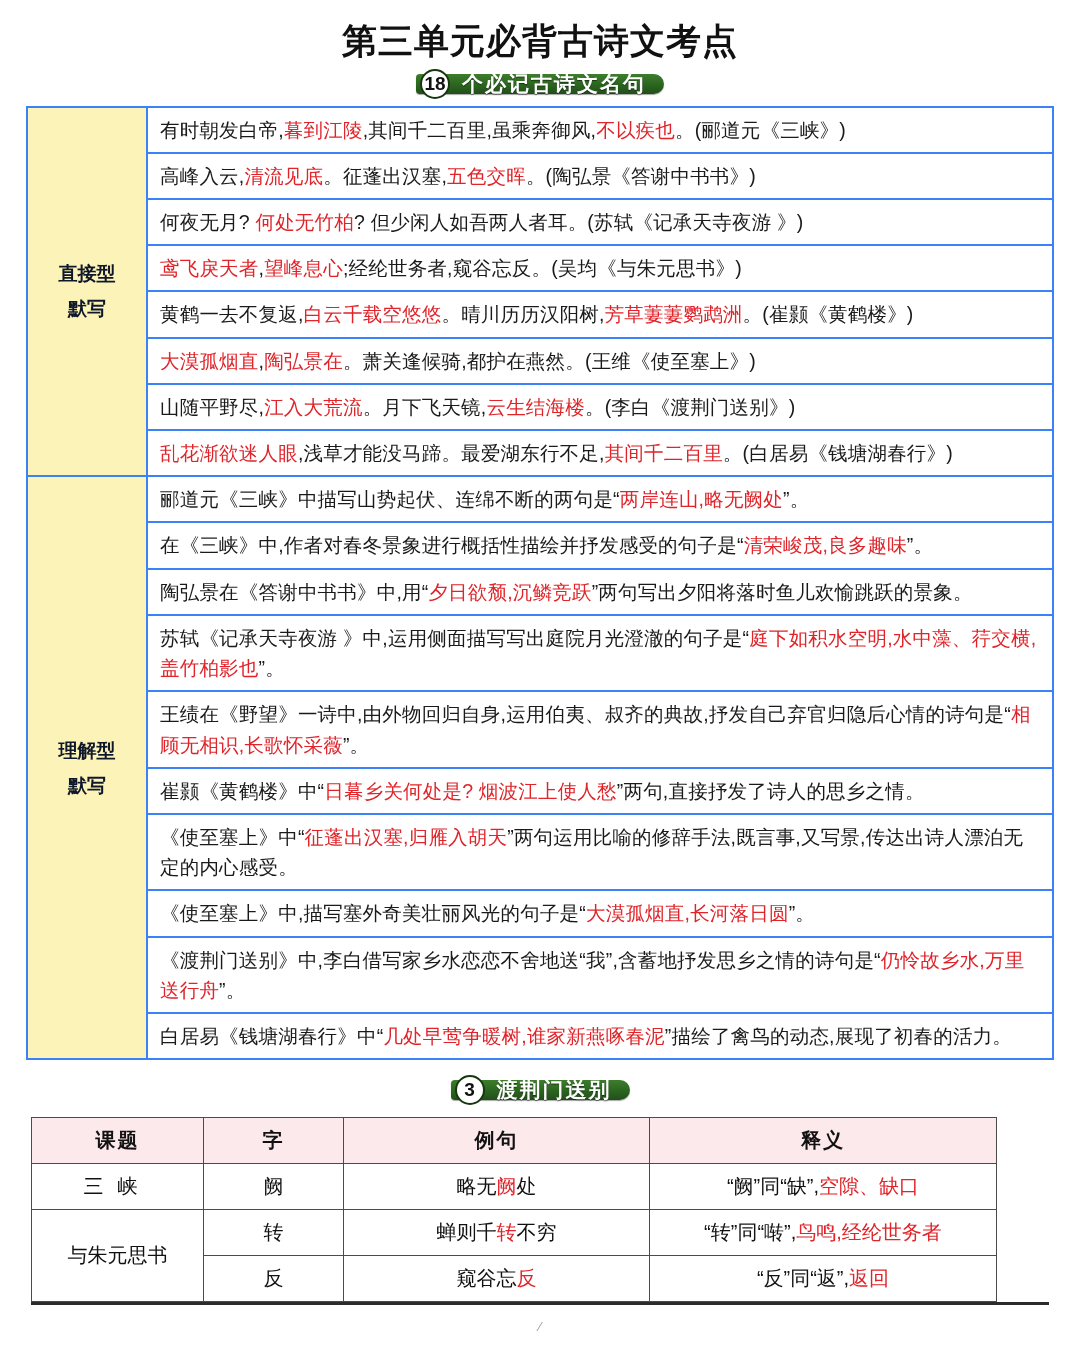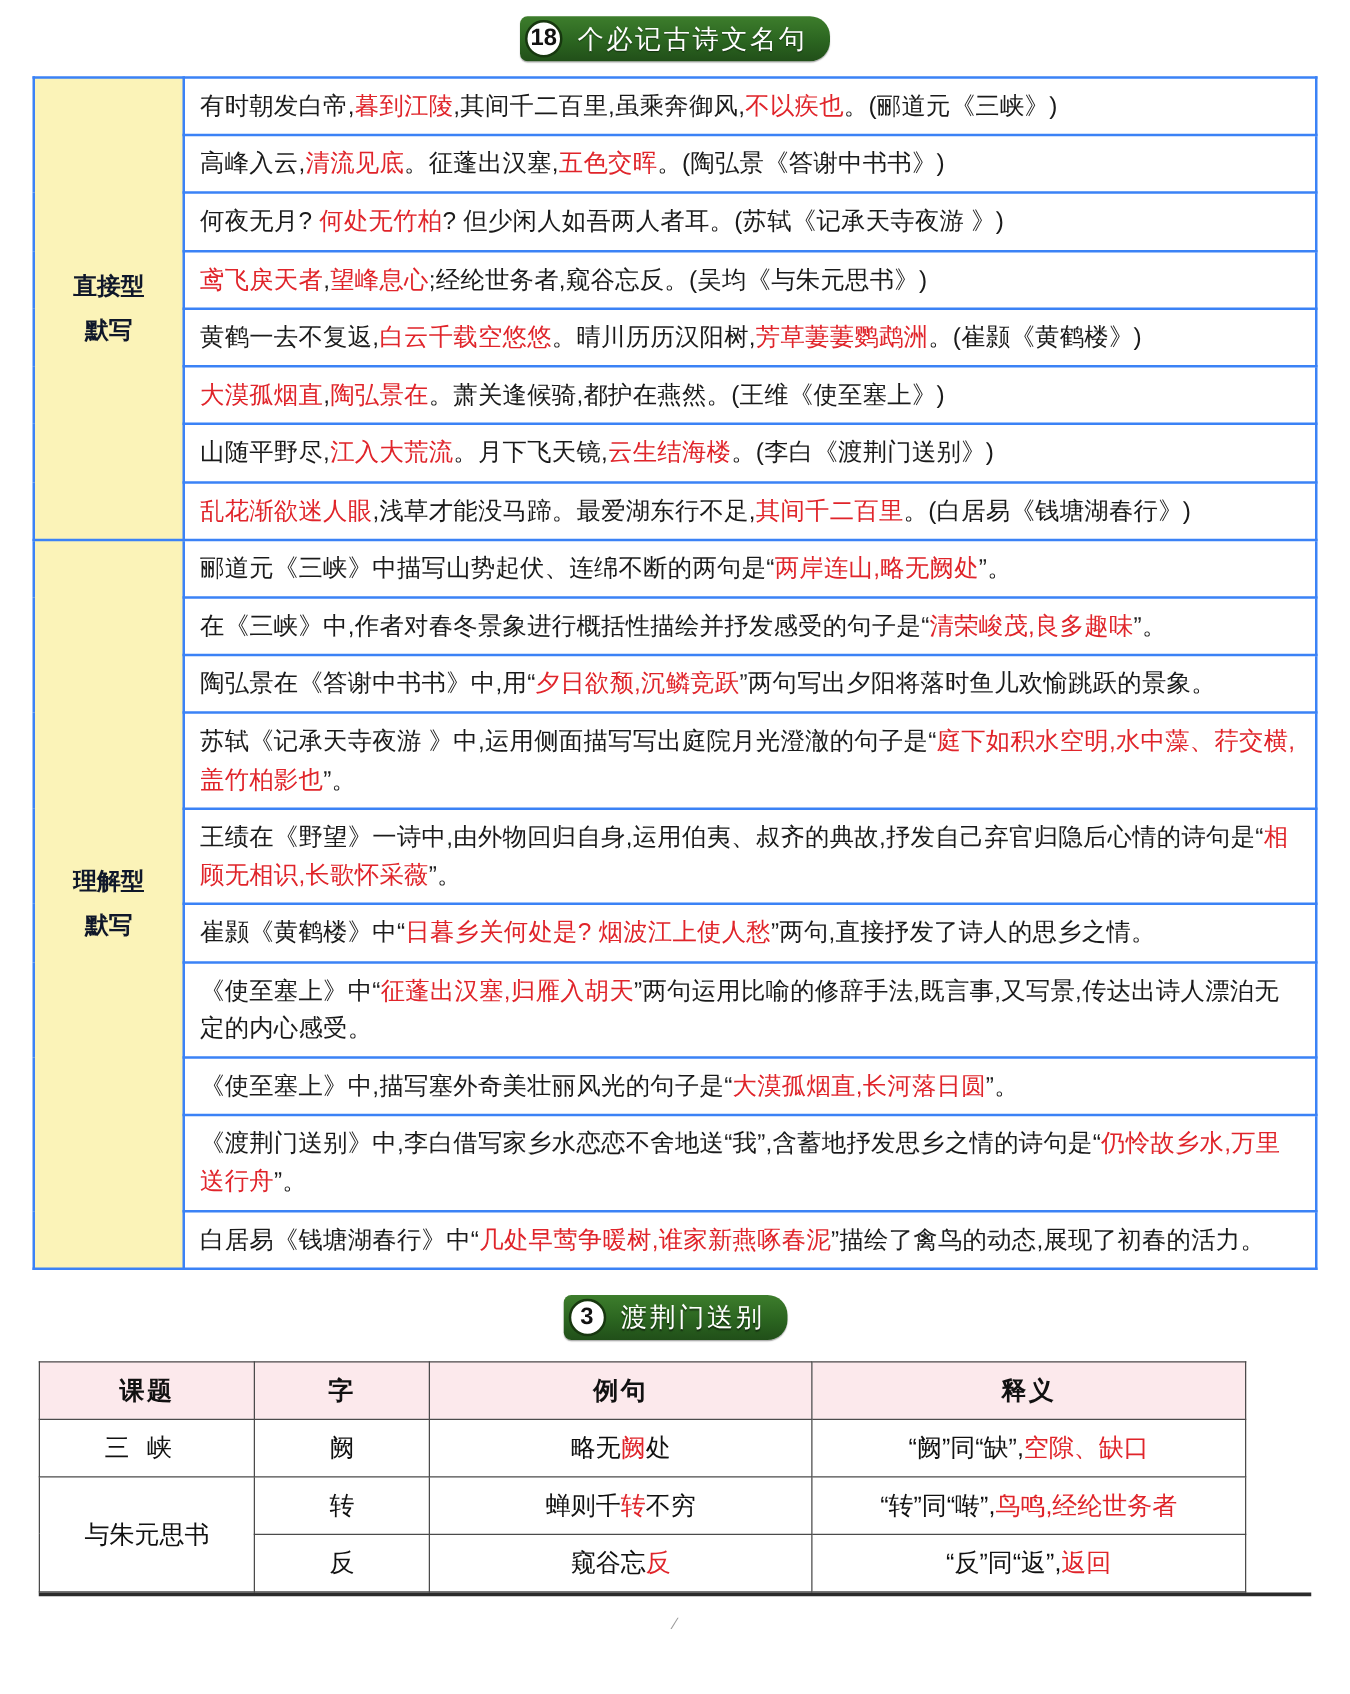--- a/index.html
+++ b/index.html
@@ -23,38 +23,38 @@
     padding-top:22px;
     line-height:1.1;
     color:#111;
   }
 
   
   .badge-wrap{ display:flex; justify-content:center; margin-top:13px; }
   .badge{
     display:inline-flex;
     align-items:center;
-    height:36px;
+    height:20px;
     background:#2d6a22;
     background:linear-gradient(180deg,#3d7d2c 0%,#2b6520 55%,#214f19 100%);
     border-radius:6px 16px 16px 6px;
     padding:0 18px 0 4px;
     box-shadow:0 1px 1px rgba(0,0,0,.35);
   }
   .badge-num{
     width:30px;height:30px;border-radius:50%;
     background:#fff;color:#111;
     display:flex;align-items:center;justify-content:center;
     font-size:19px;font-weight:bold;
     border:2px solid #17370f;
     margin-right:12px;
     flex:none;
   }
   .badge-text{
-    color:#fff;font-size:21px;font-weight:normal;letter-spacing:2px;
+    color:#fff;font-size:21px;font-weight:bold;letter-spacing:2px;
     text-shadow:0 1px 1px rgba(0,0,0,.5);
     text-align:center;
   }
 
   
   table.main{
     width:1028px;
     border-collapse:collapse;
     margin-top:12px;
     table-layout:fixed;
@@ -112,20 +112,21 @@
   }
   .footer-mark{
     text-align:center;color:#9a9a9a;font-size:13px;margin-top:14px;
   }
 </style>
 </head>
 <body>
 
 <div class="page">
 
+  <div class="doc-title">第三单元必背古诗文考点</div>
 
   <div class="badge-wrap">
     <div class="badge">
       <div class="badge-num">18</div>
       <div class="badge-text">个必记古诗文名句</div>
     </div>
   </div>
 
   <table class="main">
     <tbody id="main-tbody">

